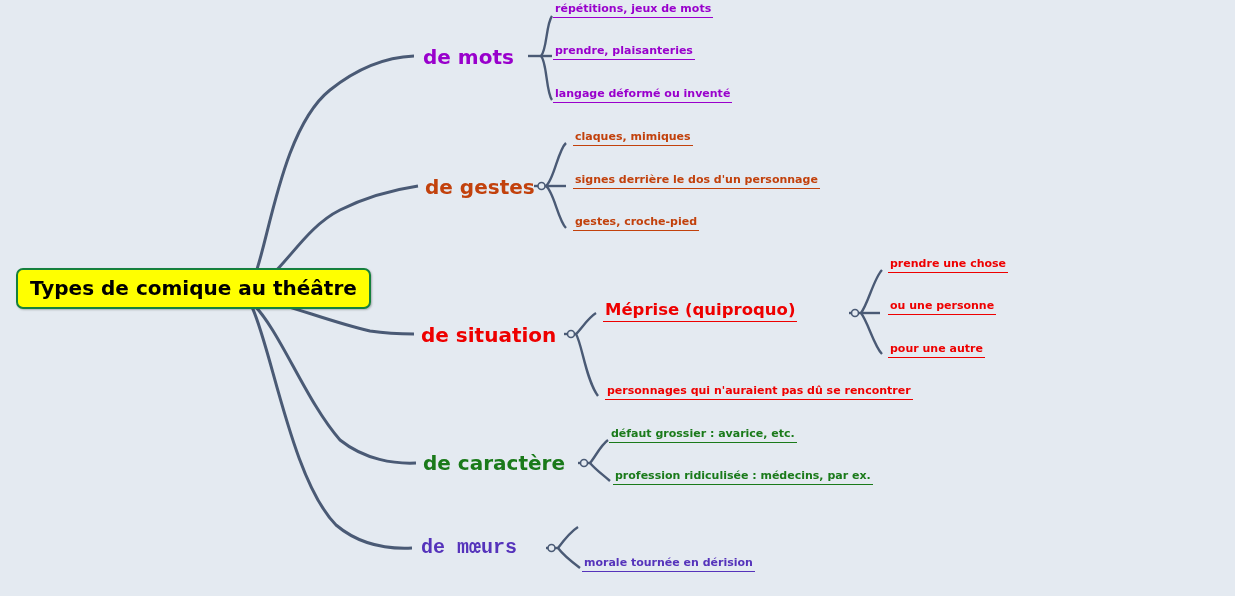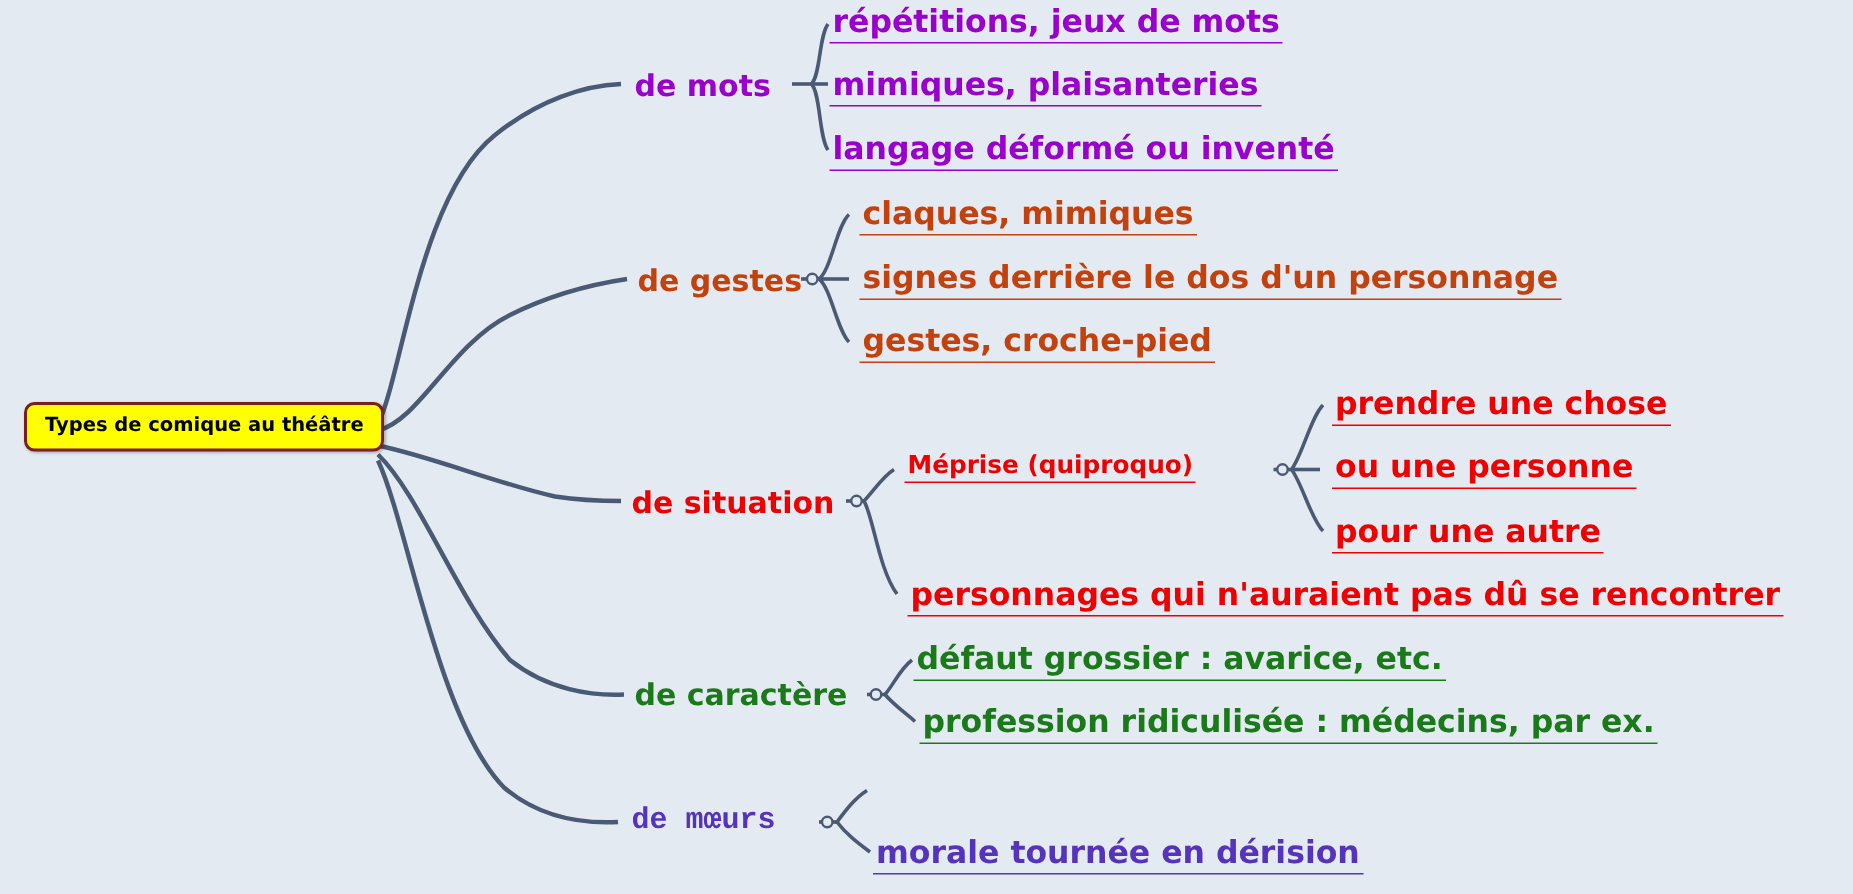--- a/index.html
+++ b/index.html
@@ -28,35 +28,35 @@
   }
   .node {
     position: absolute;
     white-space: nowrap;
     font-weight: bold;
     line-height: 1.1;
   }
   
   .root-node {
     background: #ffff00;
-    border: 2px solid #7f1d1d;
+    border: 2px solid #15803d;
     border-radius: 7px;
     color: #000000;
-    font-size: 13px;
+    font-size: 20px;
     padding: 7px 12px 8px 12px;
     box-shadow: 1px 1px 2px rgba(0,0,0,0.25);
   }
   
   .branch-node {
     font-size: 20px;
     padding: 1px 2px 2px 2px;
   }
   
   .leaf-node {
-    font-size: 21px;
+    font-size: 11px;
     padding: 0 2px 2px 2px;
     border-bottom: 1.5px solid currentColor;
   }
   .mid-node {
     font-size: 16.5px;
     padding: 0 2px 2px 2px;
     border-bottom: 1.5px solid currentColor;
   }
   .c-mots { color: #9900cc; }
   .c-gestes { color: #c2410c; }
@@ -113,21 +113,21 @@
       <path d="M558 548 C 564 540, 570 532, 578 527"></path>
       <path d="M558 548 C 564 556, 572 562, 580 568"></path>
       <circle cx="551.5" cy="548" r="3.5" fill="#e4eaf1" stroke="#4a5a75" stroke-width="1.6"></circle>
     </g>
   </svg>
 
   <div class="node root-node" style="left:16px; top:268px;">Types de comique au théâtre</div>
 
   <div class="node branch-node c-mots" style="left:421px; top:45px;">de mots</div>
   <div class="node leaf-node c-mots" style="left:553px; top:3px;">répétitions, jeux de mots</div>
-  <div class="node leaf-node c-mots" style="left:553px; top:45px;">mimiques, plaisanteries</div>
+  <div class="node leaf-node c-mots" style="left:553px; top:45px;">prendre, plaisanteries</div>
   <div class="node leaf-node c-mots" style="left:553px; top:88px;text-align:right;">langage déformé ou inventé</div>
 
   <div class="node branch-node c-gestes" style="left:423px; top:175px;">de gestes</div>
   <div class="node leaf-node c-gestes" style="left:573px; top:131px;">claques, mimiques</div>
   <div class="node leaf-node c-gestes" style="left:573px; top:174px;">signes derrière le dos d'un personnage</div>
   <div class="node leaf-node c-gestes" style="left:573px; top:216px;">gestes, croche-pied</div>
 
   <div class="node branch-node c-situation" style="left:419px; top:323px;">de situation</div>
   <div class="node mid-node c-situation" style="left:603px; top:301px;">Méprise (quiproquo)</div>
   <div class="node leaf-node c-situation" style="left:888px; top:258px;">prendre une chose</div>

